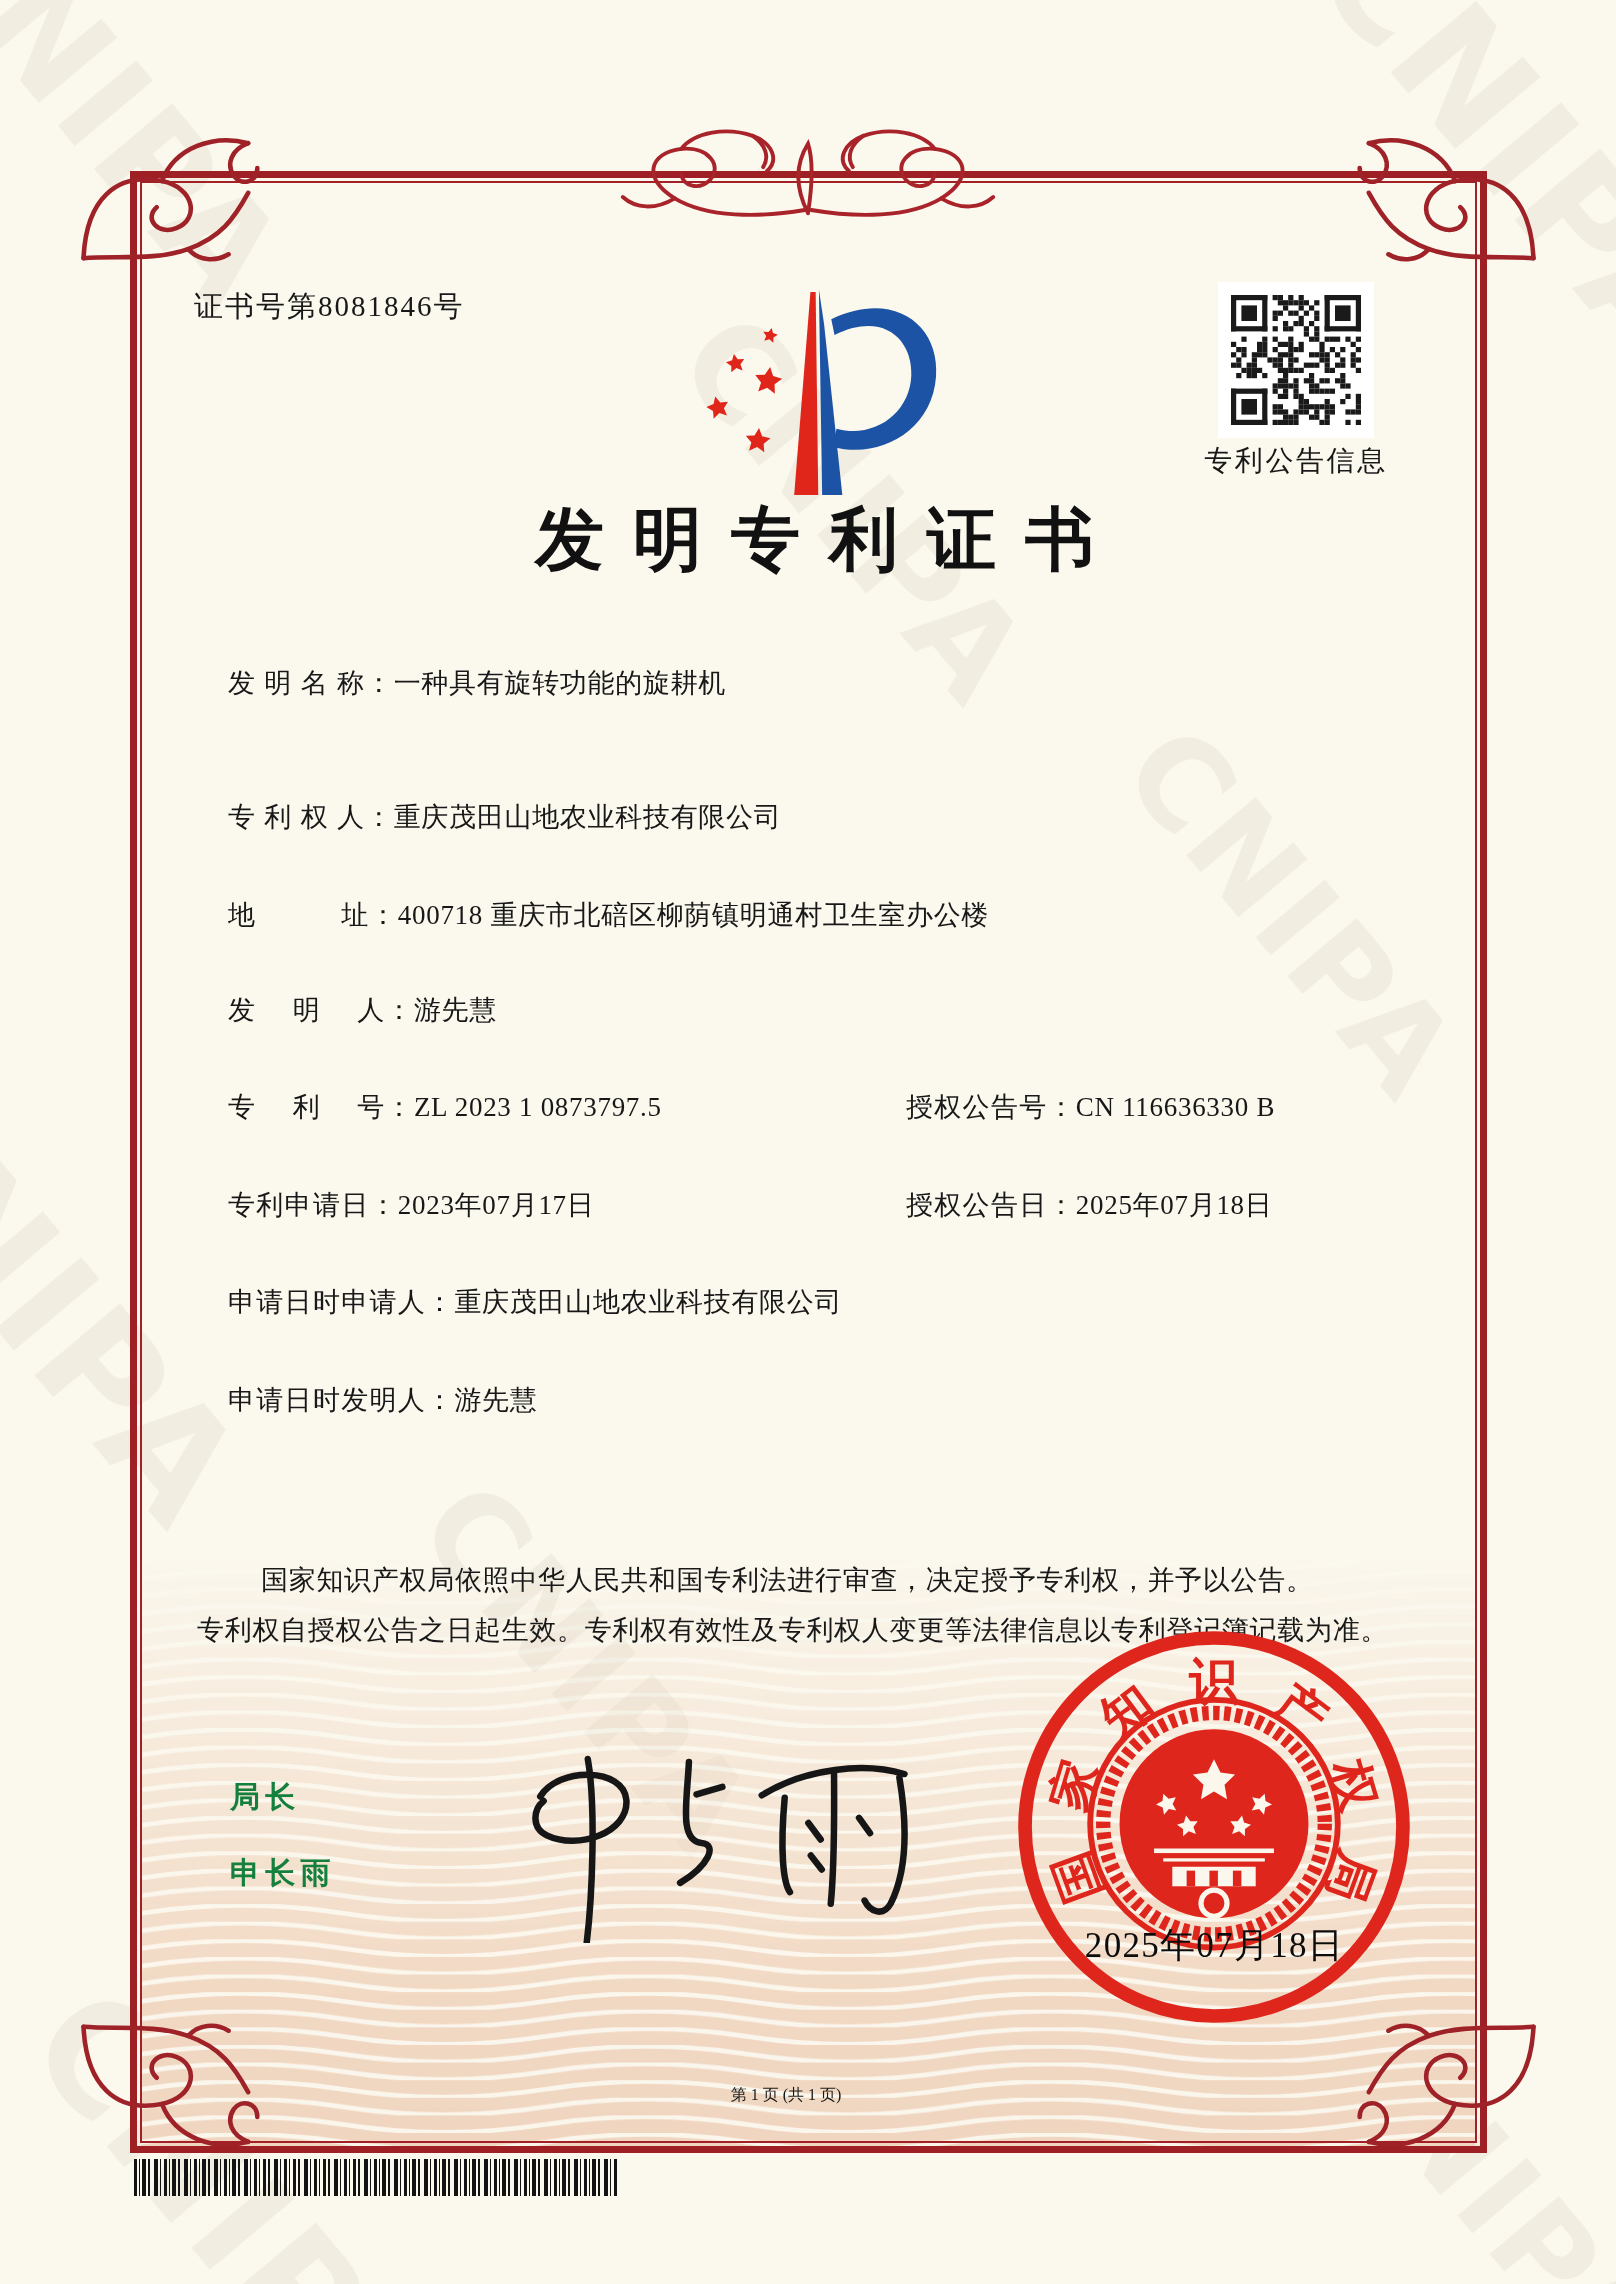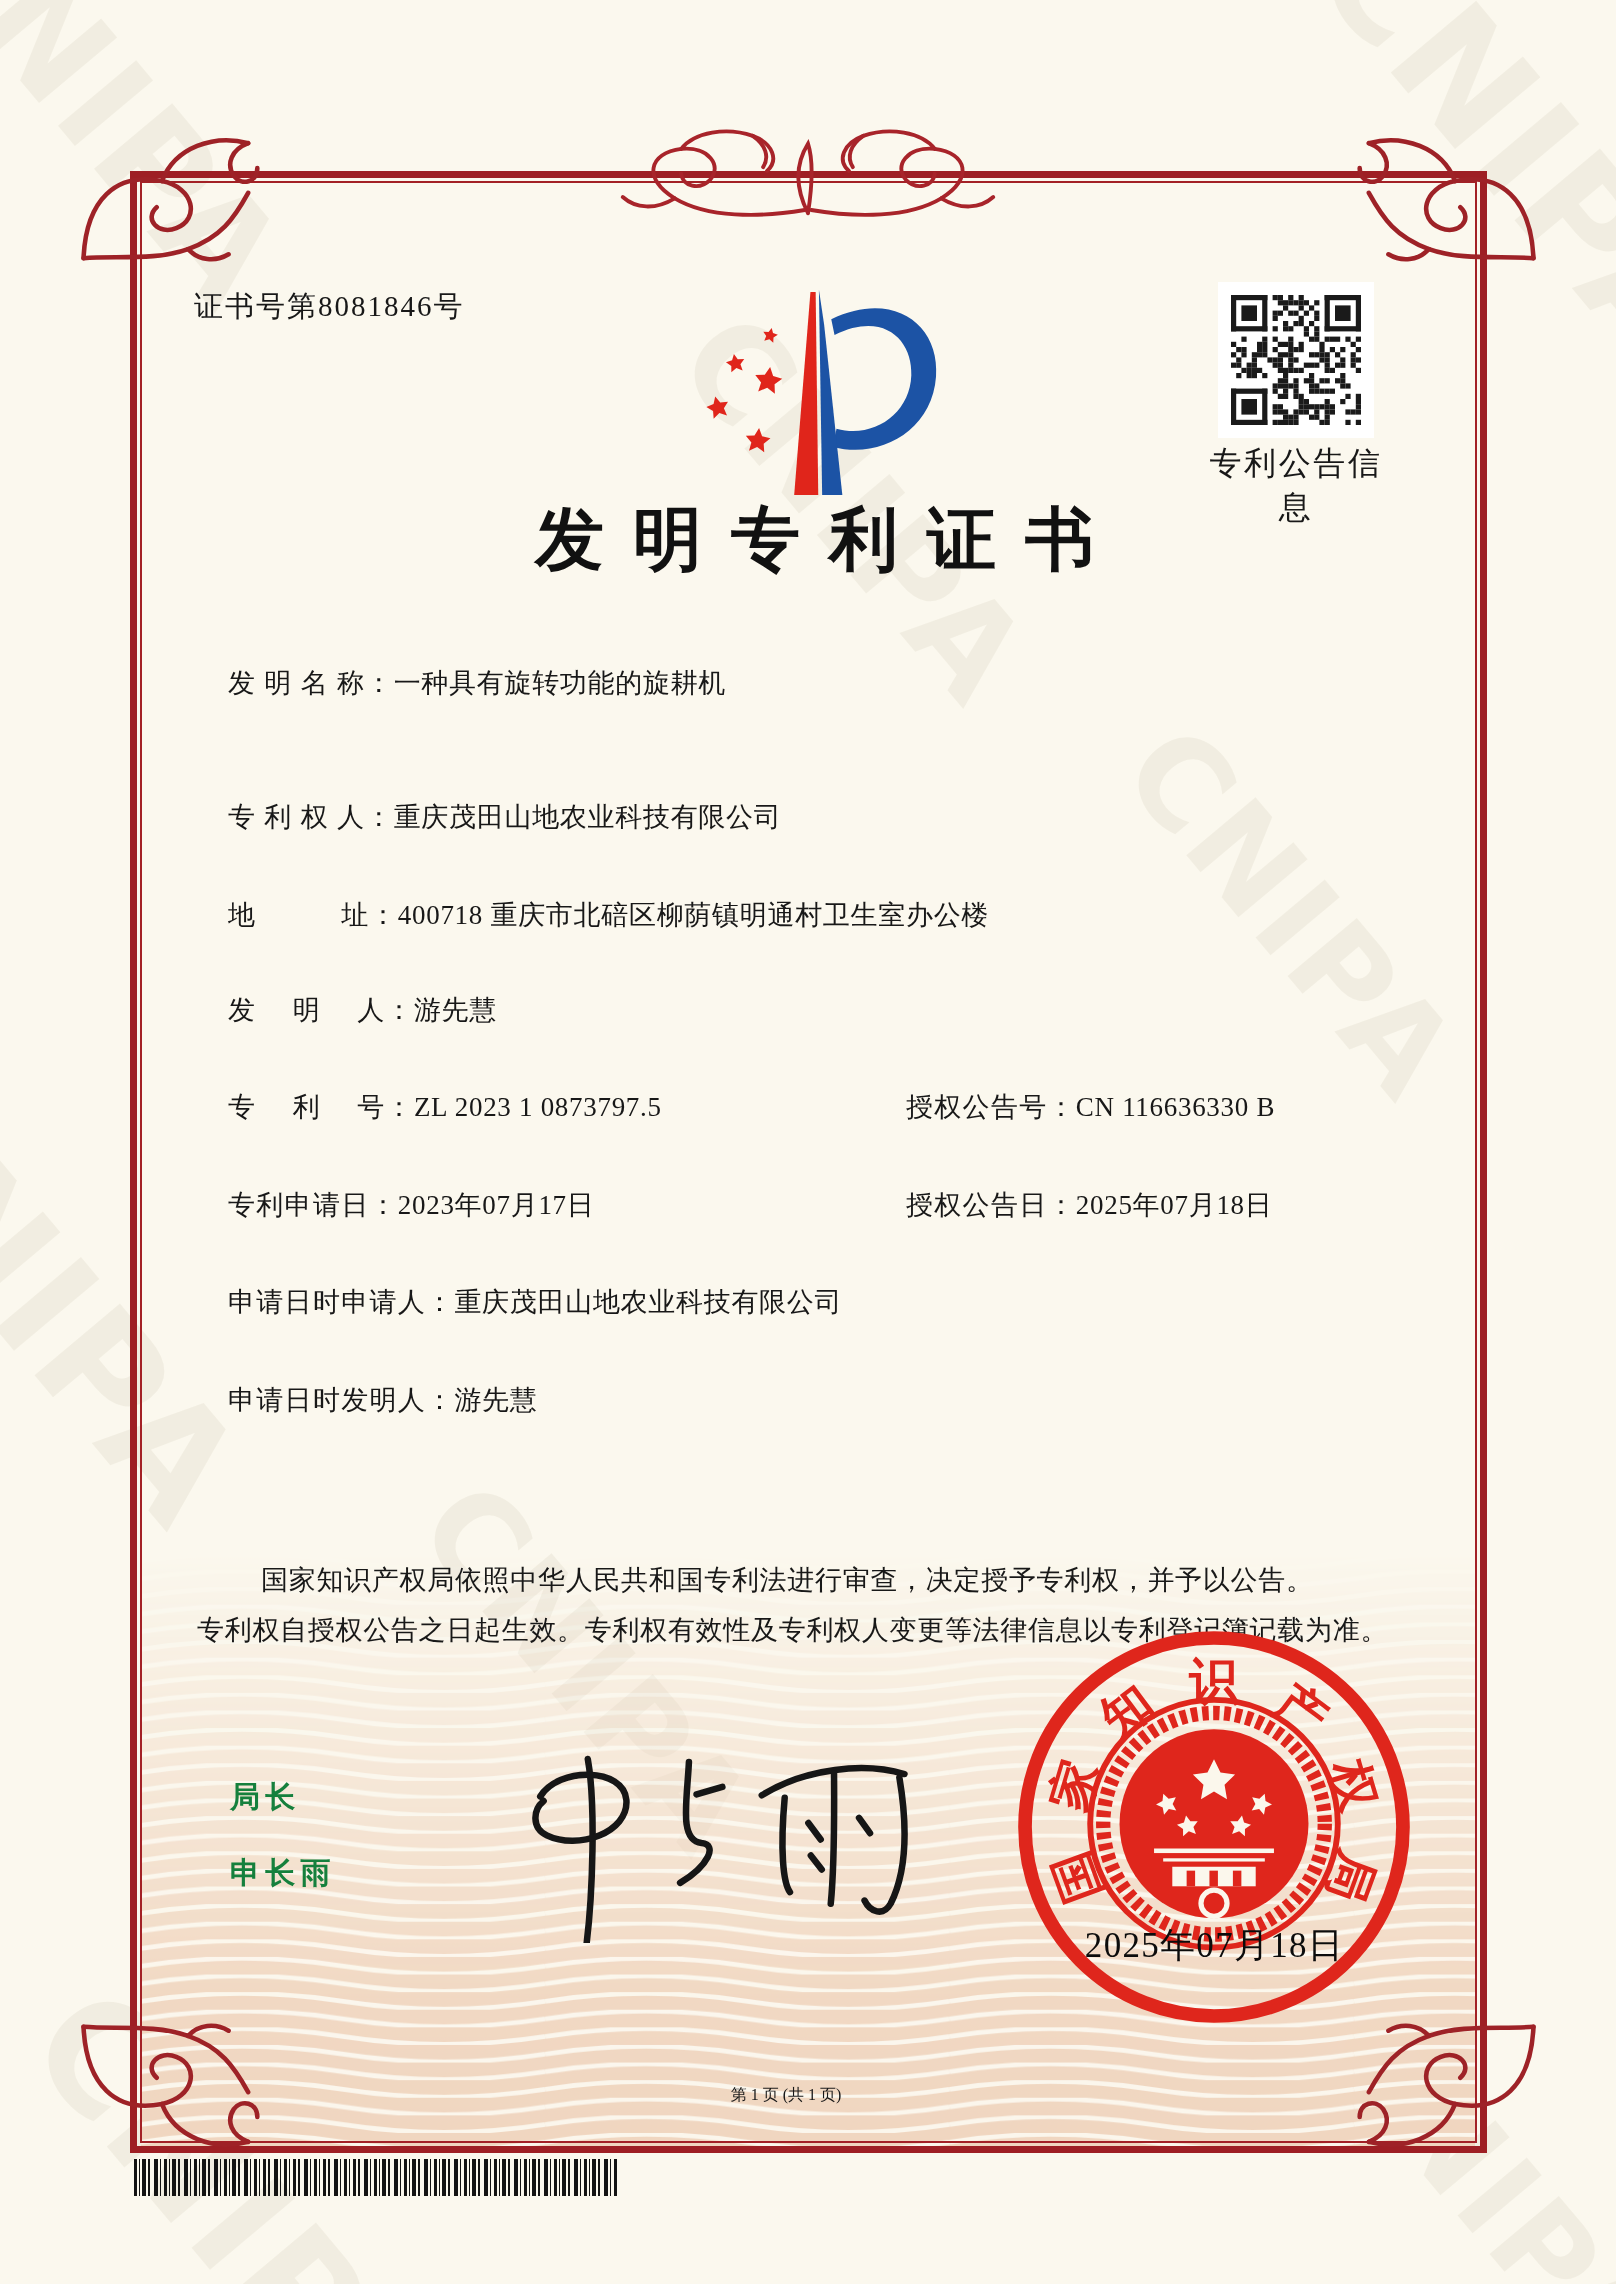--- a/index.html
+++ b/index.html
@@ -9,21 +9,21 @@
   .wm{position:absolute;font-family:"DejaVu Sans","Liberation Sans",sans-serif;font-weight:bold;
       color:#8a7d55;opacity:0.08;transform:translate(-50%,-50%) rotate(50deg);white-space:nowrap;
       letter-spacing:3.9px;}
   .frame{position:absolute;left:130px;top:171px;width:1343px;height:1968px;border:7.2px solid #9E1F24;}
   .frame-inner{position:absolute;inset:3.3px;border:2px solid #A32126;}
   .cert-no{position:absolute;left:194px;top:287px;font-size:29px;letter-spacing:2px;}
   .title{position:absolute;left:0;top:494px;width:100%;text-align:center;font-size:69px;
          font-weight:bold;letter-spacing:29px;padding-left:42px;box-sizing:border-box;color:#111;}
   .qr-wrap{position:absolute;left:1218px;top:282px;width:156px;height:156px;background:#ffffff;
            display:flex;align-items:center;justify-content:center;}
-  .qr-cap{position:absolute;left:1198px;top:442px;width:196px;text-align:center;font-size:32px;letter-spacing:2.6px;}
+  .qr-cap{position:absolute;left:1198px;top:442px;width:196px;text-align:center;font-size:28px;letter-spacing:2.6px;}
   .row{position:absolute;font-size:27px;white-space:nowrap;}
   .row .lab{letter-spacing:1.3px;}
   .row .val{letter-spacing:0.7px;}
   .bodyline{position:absolute;font-size:27px;white-space:nowrap;letter-spacing:0.7px;}
   .officer{position:absolute;left:230px;font-size:30px;font-weight:bold;letter-spacing:5.2px;
            font-family:"Liberation Sans","DejaVu Sans",sans-serif;color:#15803d;}
   .seal-date{position:absolute;left:1045px;top:1922px;width:339px;text-align:center;font-size:35px;
              color:#0c0c0c;letter-spacing:1.3px;z-index:6;}
   .footer{position:absolute;left:584px;top:2085px;width:404px;text-align:center;font-size:16px;}
   .barcode{position:absolute;left:134px;top:2159px;width:484px;height:37px;z-index:5;

